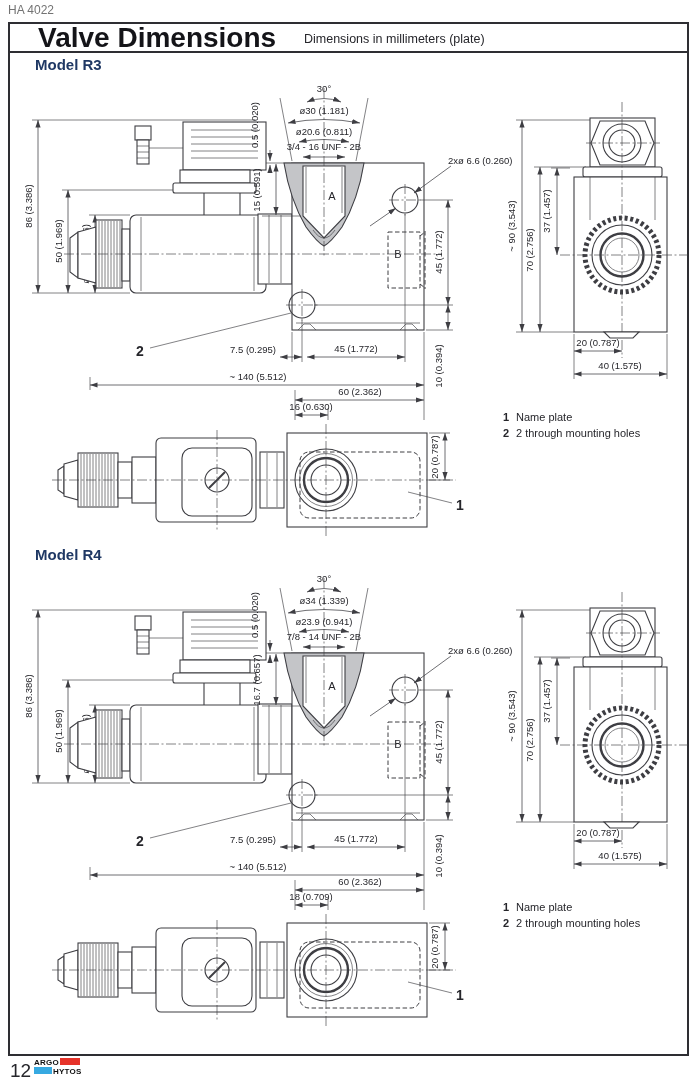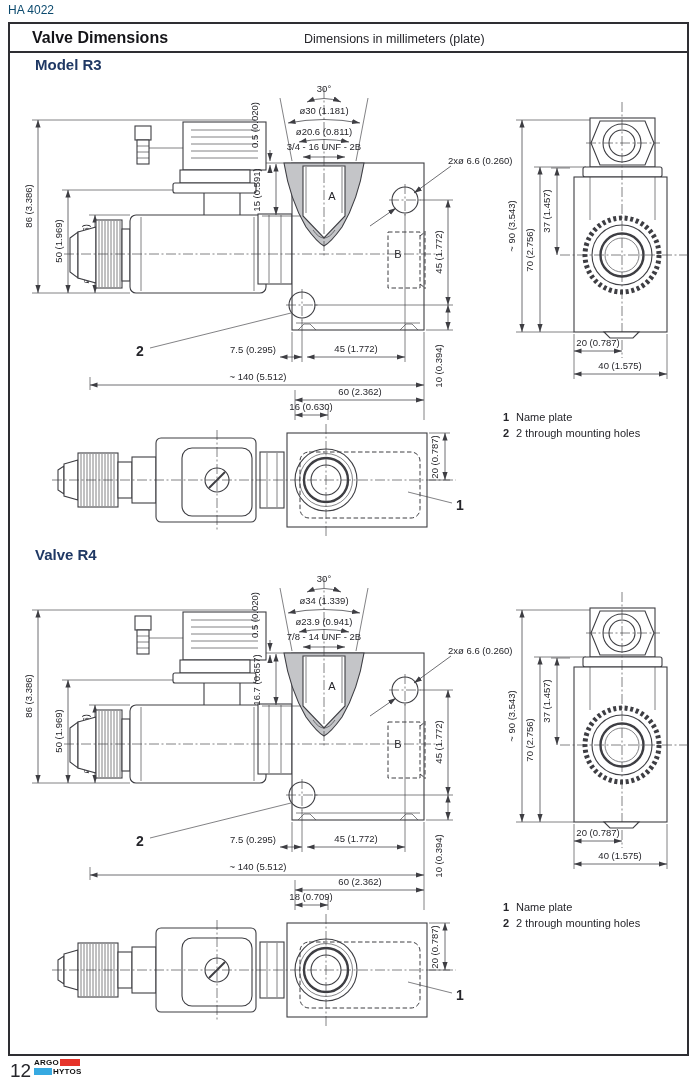--- a/index.html
+++ b/index.html
@@ -1,23 +1,23 @@
 <!DOCTYPE html>
 <html><head>
 <meta charset="utf-8">
 <style>
   html,body{margin:0;padding:0;background:#fff}
   body{position:relative;width:697px;height:1091px;overflow:hidden;
        font-family:"Liberation Sans",sans-serif;color:#26262b}
-  .doc-code{position:absolute;left:8px;top:3px;font-size:12px;color:#0c4a6e}
+  .doc-code{position:absolute;left:8px;top:3px;font-size:12px;color:#737373}
   .frame{position:absolute;left:8px;top:22px;width:677px;height:1030px;
          border:2px solid #2e2e33;background:#fff}
   .titlebar{position:relative;height:27px;border-bottom:2px solid #2e2e33;
             display:flex;align-items:center}
-  .titlebar h1{margin:0 0 0 22px;font-size:16px;font-weight:bold;color:#141418}
+  .titlebar h1{margin:0 0 0 28px;font-size:28px;font-weight:bold;color:#141418}
   .subtitle{position:absolute;left:294px;top:8px;font-size:12.5px;color:#26262b}
   .model{position:absolute;left:0;width:697px;height:484px}
   .model-0{top:56px}
   .model-1{top:546px}
   .model-title{position:absolute;left:35px;top:0;margin:0;font-size:15px;
                font-weight:bold;color:#1f3864}
   svg.drawing{position:absolute;left:8px;top:24px}
   
   .ln{fill:none;stroke:#3e3e43;stroke-width:1.1}
   .fw{fill:#fff;stroke:#3e3e43;stroke-width:1.1}
@@ -32,21 +32,21 @@
   svg text{font-family:"Liberation Sans",sans-serif;fill:#26262b}
   .dt{font-size:9.5px}
   .dtm{text-anchor:middle}
   .pt{font-size:11px;text-anchor:middle}
   .co{font-size:14px;font-weight:bold;text-anchor:middle}
   .nt{font-size:11px}
   .bold{font-weight:bold}
   
   .page-num{position:absolute;left:10px;top:1060px;font-size:19px}
   .logo{position:absolute;left:34px;top:1058px}
-  .logo .row{display:flex;align-items:center;height:9px}
+  .logo .row{display:flex;height:9px}
   .logo .txt{font-size:8px;font-weight:bold;letter-spacing:.2px;line-height:9px;color:#111}
   .logo .red{width:20px;height:7px;margin-left:1px}
   .logo .blue{width:18px;height:7px;margin-right:1px}
 </style>
 </head>
 <body>
 
 <svg width="0" height="0" style="position:absolute" aria-hidden="true">
   <defs>
     <marker id="aE" markerWidth="9" markerHeight="7" refX="8" refY="3.2" orient="auto" markerUnits="userSpaceOnUse">
@@ -240,21 +240,21 @@
     <g>
       <text class="nt bold" x="495" y="341">1</text>
       <text class="nt" x="508" y="341">Name plate</text>
       <text class="nt bold" x="495" y="357">2</text>
       <text class="nt" x="508" y="357">2 through mounting holes</text>
     </g>
   </svg>
 </section>
 
 <section class="model model-1">
-  <h2 class="model-title">Valve R4</h2>
+  <h2 class="model-title">Model R4</h2>
   <svg class="drawing" viewBox="0 0 682 458" width="682" height="458">
 
     <g>
       <path class="tn" d="M24 40H247 M54 110H170 M81 135H122 M24 213H122 M254 83H284"></path>
 
       <line class="dm" x1="30" y1="40" x2="30" y2="213" marker-start="url(#aS)" marker-end="url(#aE)"></line>
       <text class="dt dtm" transform="rotate(-90 24 126)" x="24" y="126">86 (3.386)</text>
       <line class="dm" x1="60" y1="110" x2="60" y2="213" marker-start="url(#aS)" marker-end="url(#aE)"></line>
       <text class="dt dtm" transform="rotate(-90 54 161)" x="54" y="161">50 (1.969)</text>
       <line class="dm" x1="87" y1="135" x2="87" y2="213" marker-start="url(#aS)" marker-end="url(#aE)"></line>

